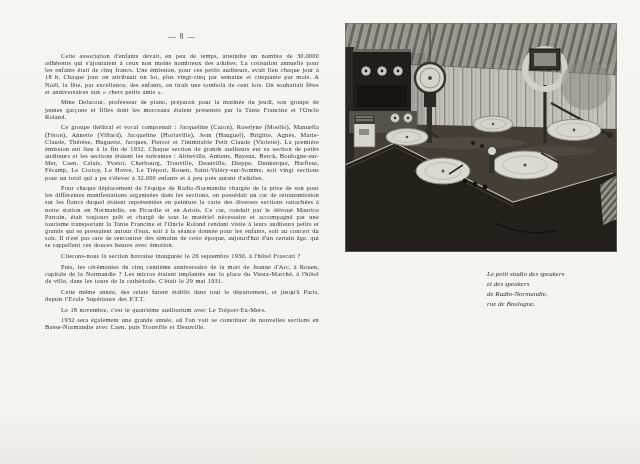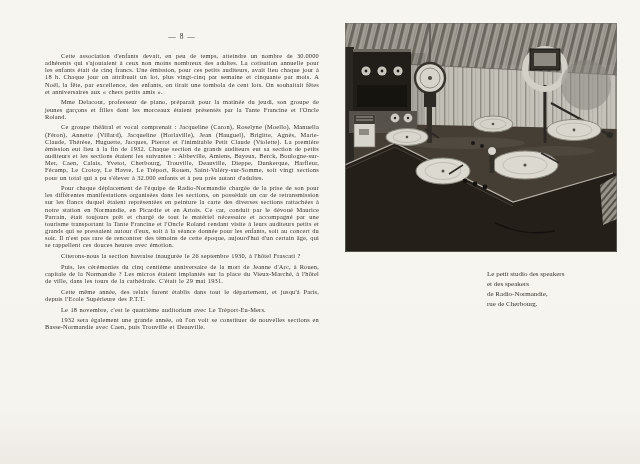--- a/index.html
+++ b/index.html
@@ -49,20 +49,21 @@
     width: 272px;
     height: 229px;
     background: #b9b6af;
   }
   .photo svg { display: block; width: 100%; height: 100%; }
   .caption {
     position: absolute;
     left: 487px;
     top: 269px;
     width: 118px;
+    font-style: italic;
     font-size: 7px;
     line-height: 10px;
     color: #3a362f;
   }
 </style>
 </head>
 <body>
 
 <div class="scan">
 
@@ -195,16 +196,16 @@
       <path d="M150,200 q30,14 60,8" stroke="#0f0d0a" stroke-width="1.4" fill="none" opacity="0.8"></path>
 
       <rect x="0.5" y="0.5" width="271" height="228" fill="none" stroke="#77736c" stroke-width="1" opacity="0.6"></rect>
     </svg>
   </div>
 
   <div class="caption">
     <div>Le petit studio des speakers</div>
     <div>et des speakers</div>
     <div>de Radio-Normandie,</div>
-    <div>rue de Cherbourg.</div>
+    <div>rue de Boulogne.</div>
   </div>
 
 </div>
 
 </body></html>

